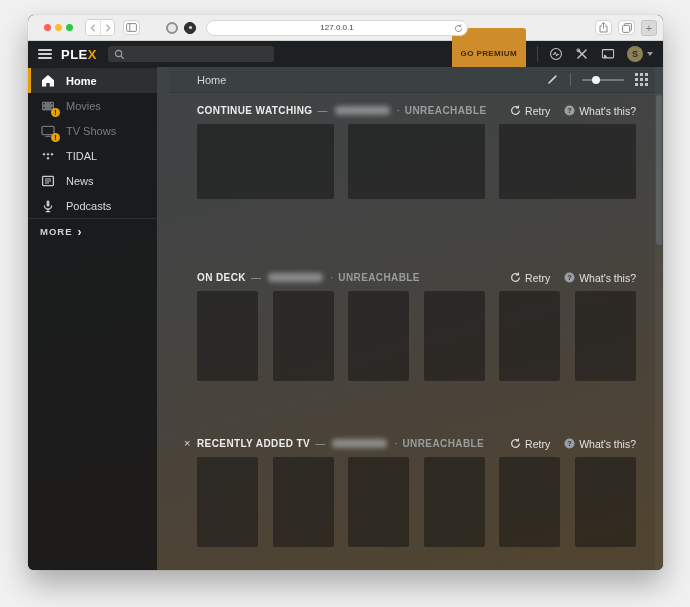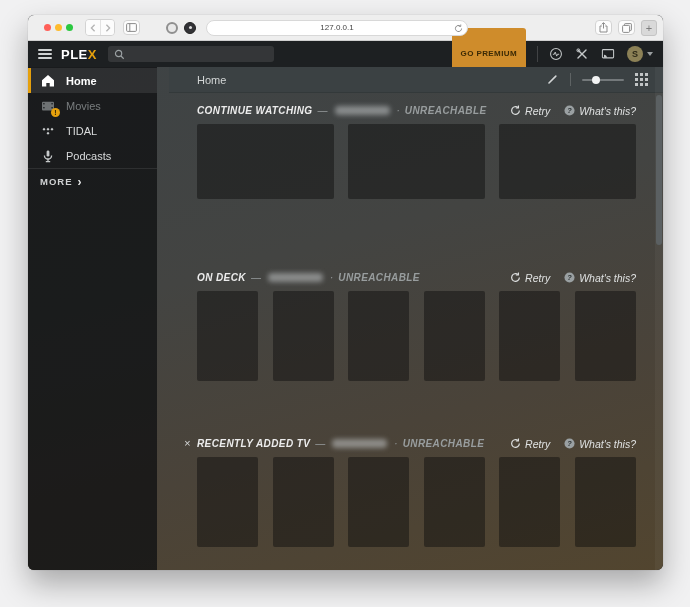--- a/index.html
+++ b/index.html
@@ -120,21 +120,21 @@
   .sub-toolbar {
     height:26px; background:#3b4143; border-bottom:1px solid rgba(0,0,0,.12);
     display:flex; align-items:center; padding:0 15px 0 28px;
   }
   .breadcrumb { font-size:11px; color:#d3d6d6; }
   .sub-right { margin-left:auto; display:flex; align-items:center; gap:11px; }
   .sub-divider { width:1px; height:13px; background:rgba(255,255,255,.18); }
   .slider { width:42px; height:2px; background:#74797b; border-radius:1px; position:relative; cursor:pointer; }
   .slider-thumb { position:absolute; left:10px; top:-3px; width:8px; height:8px; border-radius:50%; background:#f2f3f3; }
 
-  .content { padding:0 16px 0 28px;font-style:italic; }
+  .content { padding:0 16px 0 28px; }
   .section { width:439px; }
   .sec-head { display:flex; align-items:center; position:relative; height:13px; }
   .sec-title { font-size:10px; font-weight:bold; letter-spacing:.4px; color:#ececec; white-space:nowrap; }
   .sec-dash { color:#989d9e; font-size:10px; margin-left:5px; }
   .redacted { width:55px; height:9px; border-radius:4px; background:rgba(195,199,200,.55); filter:blur(2.5px); margin:0 7px; }
   .sec-dot { color:#989d9e; font-size:10px; margin-right:5px; }
   .sec-status { font-size:10px; font-weight:bold; letter-spacing:.4px; color:#989d9e; white-space:nowrap; }
   .sec-actions { margin-left:auto; display:flex; align-items:center; gap:14px; }
   .action { display:flex; align-items:center; gap:4px; color:#dfe1e1; font-size:10.5px; cursor:pointer; white-space:nowrap; }
   .dismiss-x {
@@ -266,32 +266,51 @@
                   <rect x="3.2" y="5" width="1.4" height="1.4"></rect>
                   <rect x="3.2" y="9" width="1.4" height="1.4"></rect>
                   <rect x="11.4" y="5" width="1.4" height="1.4"></rect>
                   <rect x="11.4" y="9" width="1.4" height="1.4"></rect>
                 </g>
               </svg>
               <span class="warn-badge">!</span>
             </span>
     <span class="label">Movies</span>
   </div>
+          <div class="side-item dimmed">
+    <span class="icon">
+              <svg viewBox="0 0 16 16" width="16" height="16">
+                <rect x="2" y="3.4" width="12" height="8.2" rx="1" fill="none" stroke="currentColor" stroke-width="1.4"></rect>
+                <path d="M5.4 13.4h5.2" stroke="currentColor" stroke-width="1.4"></path>
+              </svg>
+              <span class="warn-badge">!</span>
+            </span>
+    <span class="label">TV Shows</span>
+  </div>
           <div class="side-item">
     <span class="icon">
               <svg viewBox="0 0 16 16" width="16" height="16">
                 <g fill="currentColor">
                   <path d="M4 4.8 5.5 6.3 4 7.8 2.5 6.3Z"></path>
                   <path d="M8 4.8 9.5 6.3 8 7.8 6.5 6.3Z"></path>
                   <path d="M12 4.8 13.5 6.3 12 7.8 10.5 6.3Z"></path>
                   <path d="M8 8.8 9.5 10.3 8 11.8 6.5 10.3Z"></path>
                 </g>
               </svg>
             </span>
     <span class="label">TIDAL</span>
+  </div>
+          <div class="side-item">
+    <span class="icon">
+              <svg viewBox="0 0 16 16" width="16" height="16">
+                <rect x="2.6" y="3.4" width="10.8" height="9.2" rx=".8" fill="none" stroke="currentColor" stroke-width="1.3"></rect>
+                <path d="M5 6h6M5 8h6M5 10h4" stroke="currentColor" stroke-width="1.1"></path>
+              </svg>
+            </span>
+    <span class="label">News</span>
   </div>
           <div class="side-item">
     <span class="icon">
               <svg viewBox="0 0 16 16" width="16" height="16">
                 <rect x="6.6" y="2.4" width="2.8" height="6.2" rx="1.4" fill="currentColor"></rect>
                 <path d="M4.4 7.4a3.6 3.6 0 0 0 7.2 0" fill="none" stroke="currentColor" stroke-width="1.3"></path>
                 <path d="M8 11v2.4M5.8 13.6h4.4" stroke="currentColor" stroke-width="1.3"></path>
               </svg>
             </span>
     <span class="label">Podcasts</span>

